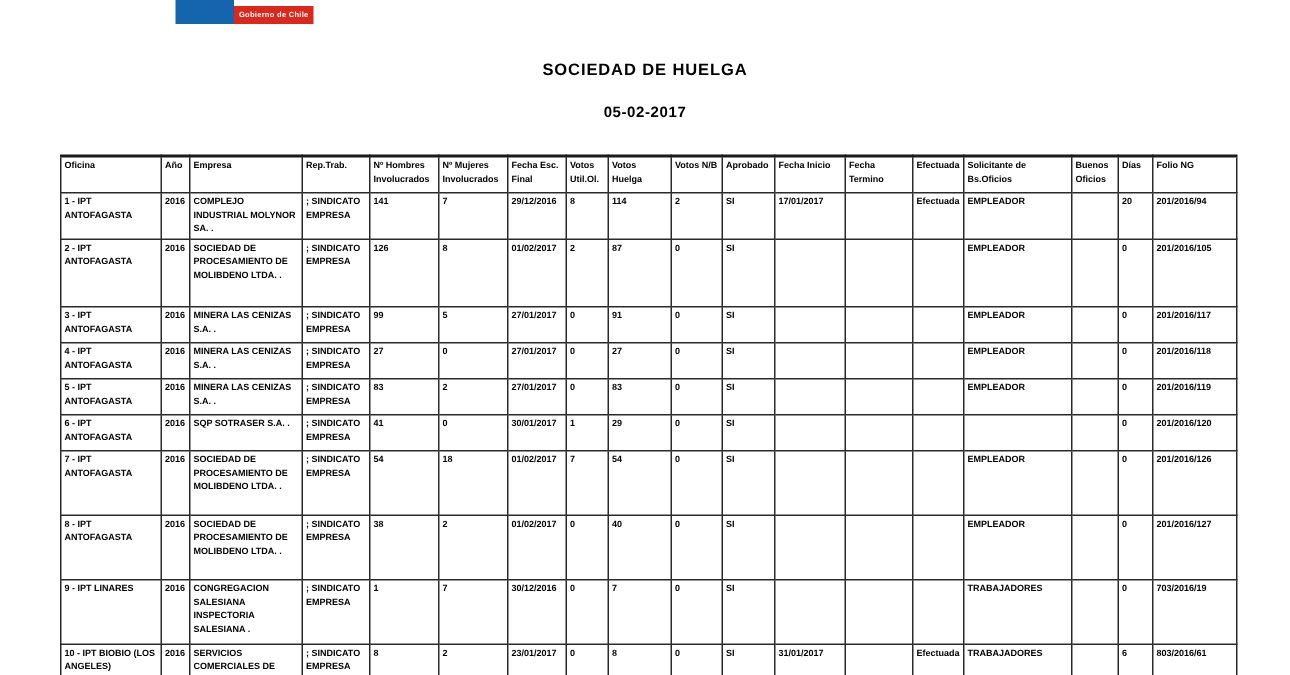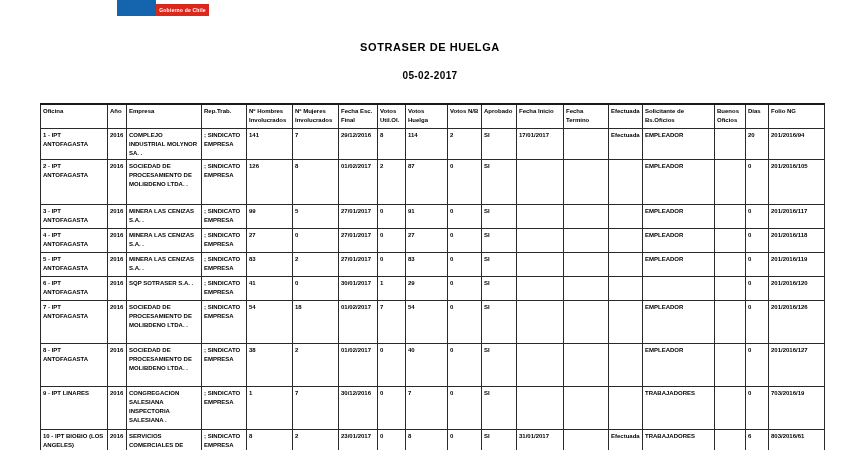--- a/index.html
+++ b/index.html
@@ -96,21 +96,21 @@
 
 <div class="page">
 
   <div class="logo">
     <div class="logo-blue" style="background-color: rgb(21, 101, 174);"></div>
     <div class="logo-red" style="background-color: rgb(218, 41, 28);">
       <span>Gobierno de Chile</span>
     </div>
   </div>
 
-  <div class="doc-title">SOTRASER DE HUELGA</div>
+  <div class="doc-title">SOCIEDAD DE HUELGA</div>
 
   <div class="doc-date">05-02-2017</div>
 
   <table class="report">
     <colgroup>
       <col class="c0">
         <col class="c1">
         <col class="c2">
         <col class="c3">
         <col class="c4">

